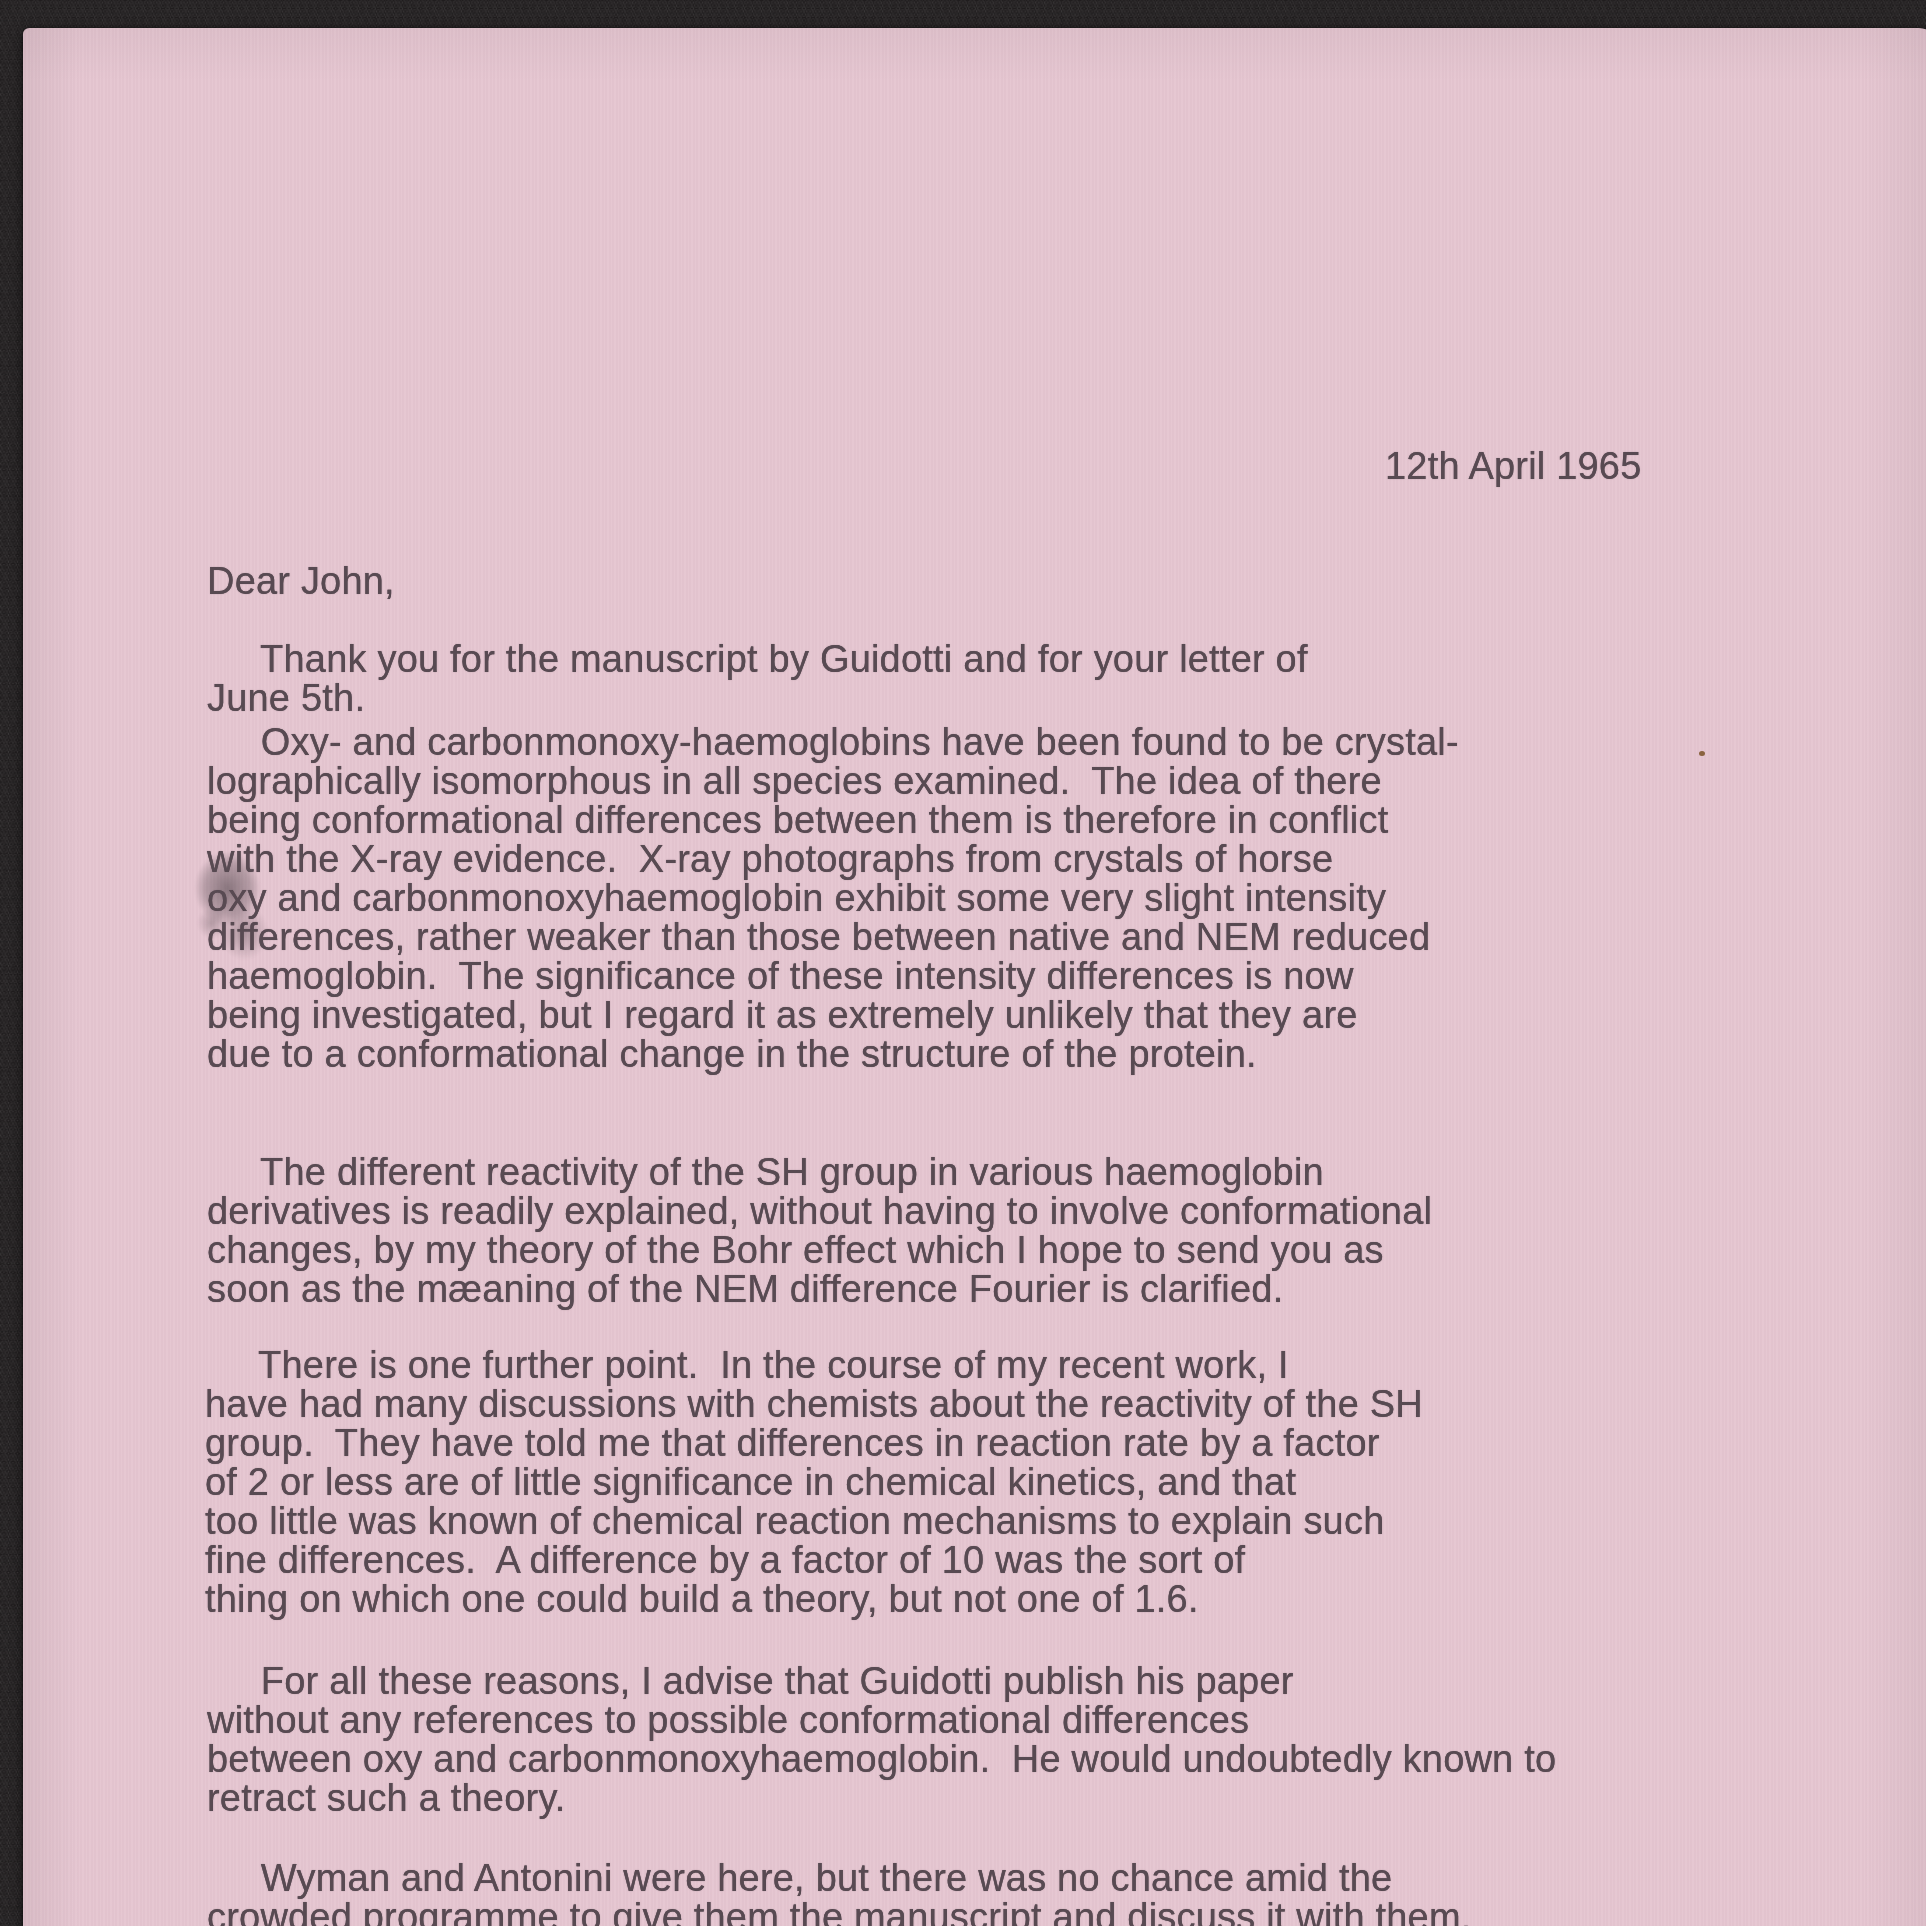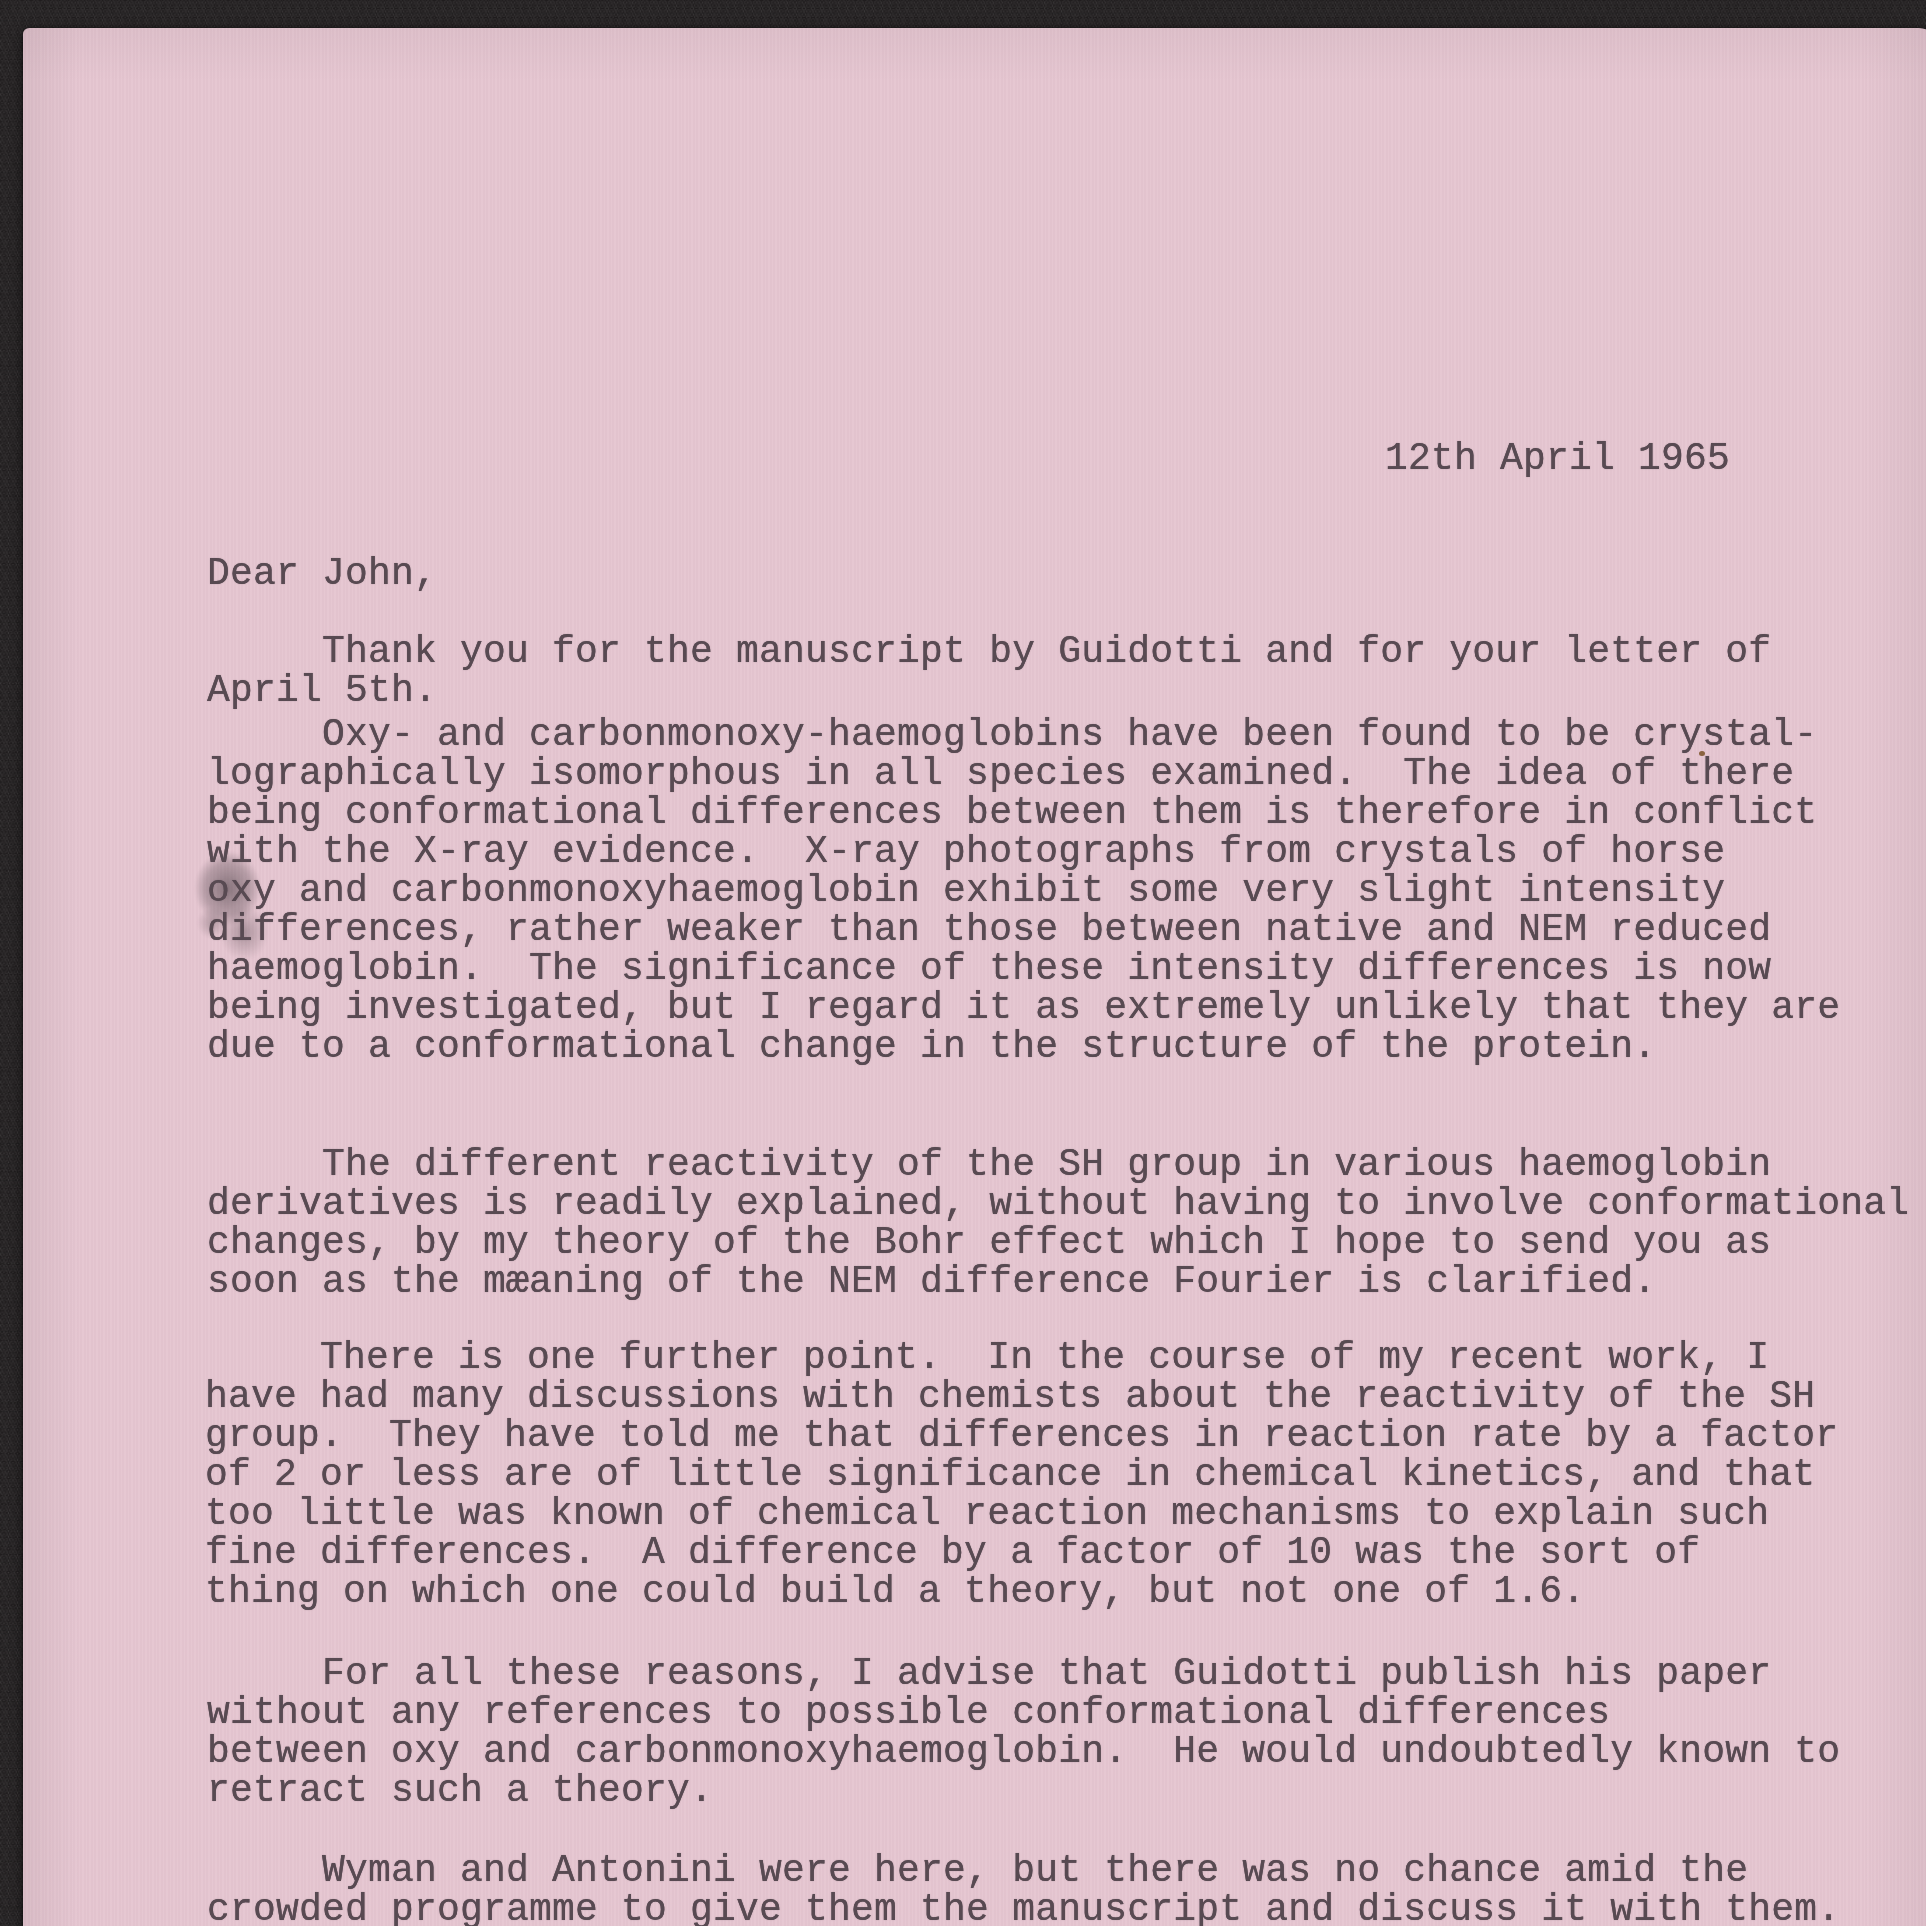--- a/index.html
+++ b/index.html
@@ -30,27 +30,28 @@
       linear-gradient(90deg, rgba(0,0,0,0.055), rgba(0,0,0,0) 3%, rgba(0,0,0,0) 96%, rgba(0,0,0,0.05)),
       linear-gradient(0deg, rgba(0,0,0,0.03), rgba(0,0,0,0) 2%, rgba(0,0,0,0) 98%, rgba(0,0,0,0.035)),
       repeating-linear-gradient(90deg, rgba(255,255,255,0.045) 0 1.5px, rgba(0,0,0,0.013) 1.5px 3.5px);
     background-color: #e5c5d0;
     border-radius: 6.2px 20px 8.5px 6.2px;
     box-shadow: 0 3.1px 11.6px rgba(0,0,0,0.6), 0 0 1.9px rgba(0,0,0,0.65);
   }
 
   .typed {
     position: absolute;
-    font-family: Liberation Mono, monospace;
+    font-family: Liberation Sans, sans-serif;
     font-size: 38px;
     line-height: 39px;
     letter-spacing: 0.2px;
     color: #584a52;
     white-space: pre;
     text-shadow: 0 0 1.2px rgba(88,74,82,0.45), 0 0 0.4px rgba(88,74,82,0.85);
+    margin-top: 8px;
   }
 
   
   .smudge {
     position: absolute;
     left: 166px;
     top: 821px;
     width: 92px;
     height: 123px;
     background:
@@ -78,21 +79,21 @@
   <div class="smudge"></div>
 
   <div class="speck-brown"></div>
 </div>
 
 <div class="typed" style="left:1385px; top:439px;">12th April 1965</div>
 
 <div class="typed" style="left:207px; top:554px;">Dear John,</div>
 
 <div class="typed" style="left:207px; top:632px;">     Thank you for the manuscript by Guidotti and for your letter of
-April 5th.</div>
+June 5th.</div>
 
 <div class="typed" style="left:207px; top:715px;">     Oxy- and carbonmonoxy-haemoglobins have been found to be crystal-
 lographically isomorphous in all species examined.  The idea of there
 being conformational differences between them is therefore in conflict
 with the X-ray evidence.  X-ray photographs from crystals of horse
 oxy and carbonmonoxyhaemoglobin exhibit some very slight intensity
 differences, rather weaker than those between native and NEM reduced
 haemoglobin.  The significance of these intensity differences is now
 being investigated, but I regard it as extremely unlikely that they are
 due to a conformational change in the structure of the protein.</div>

